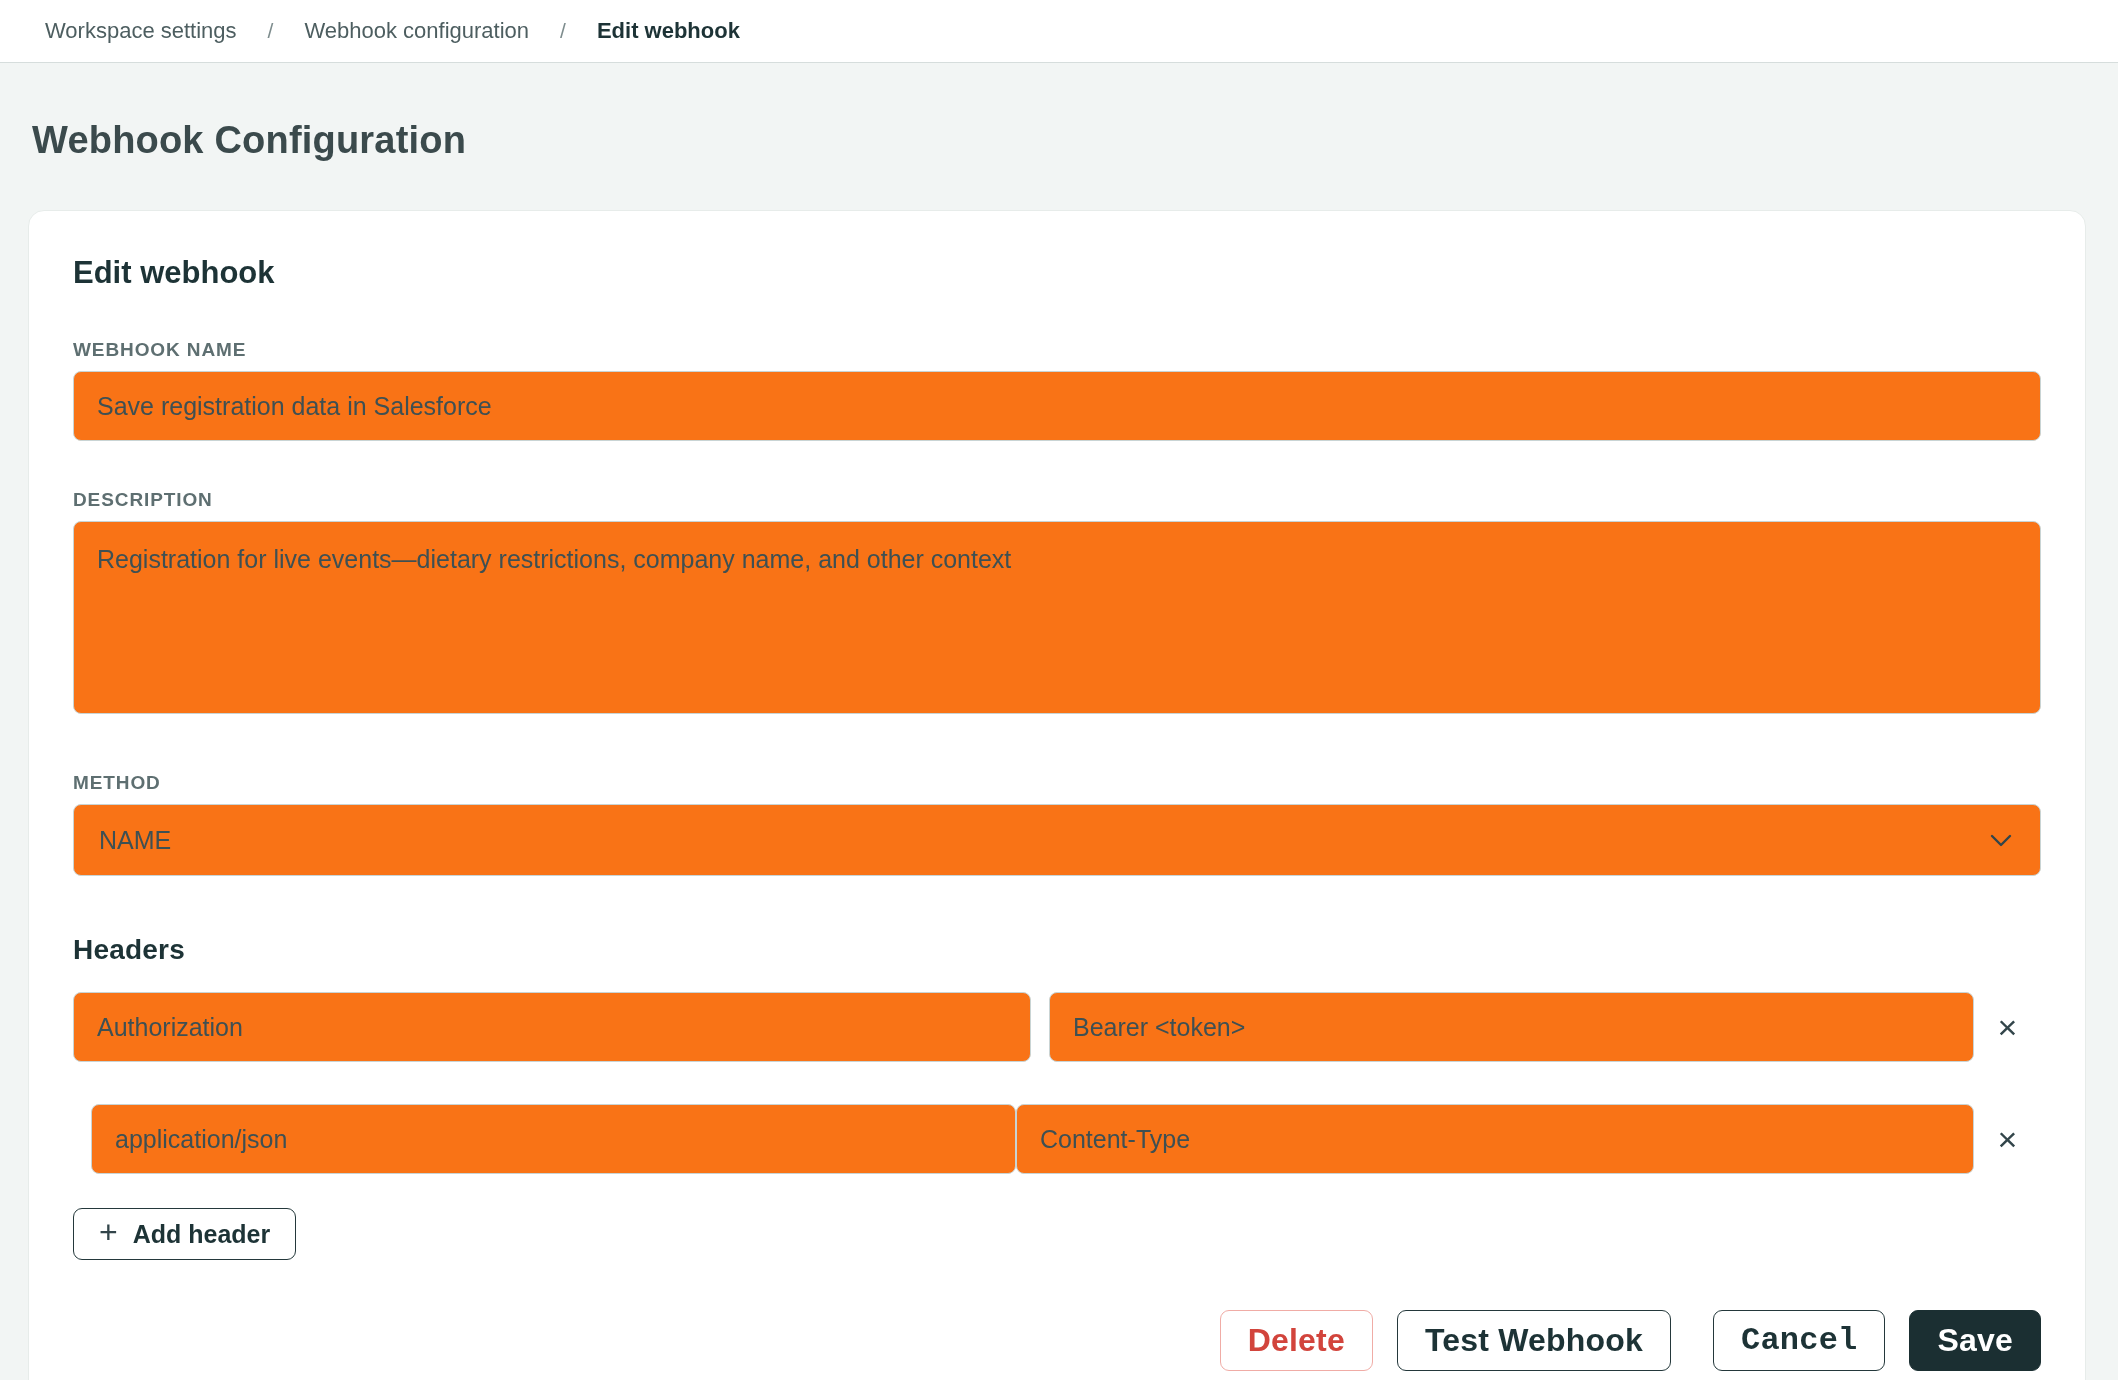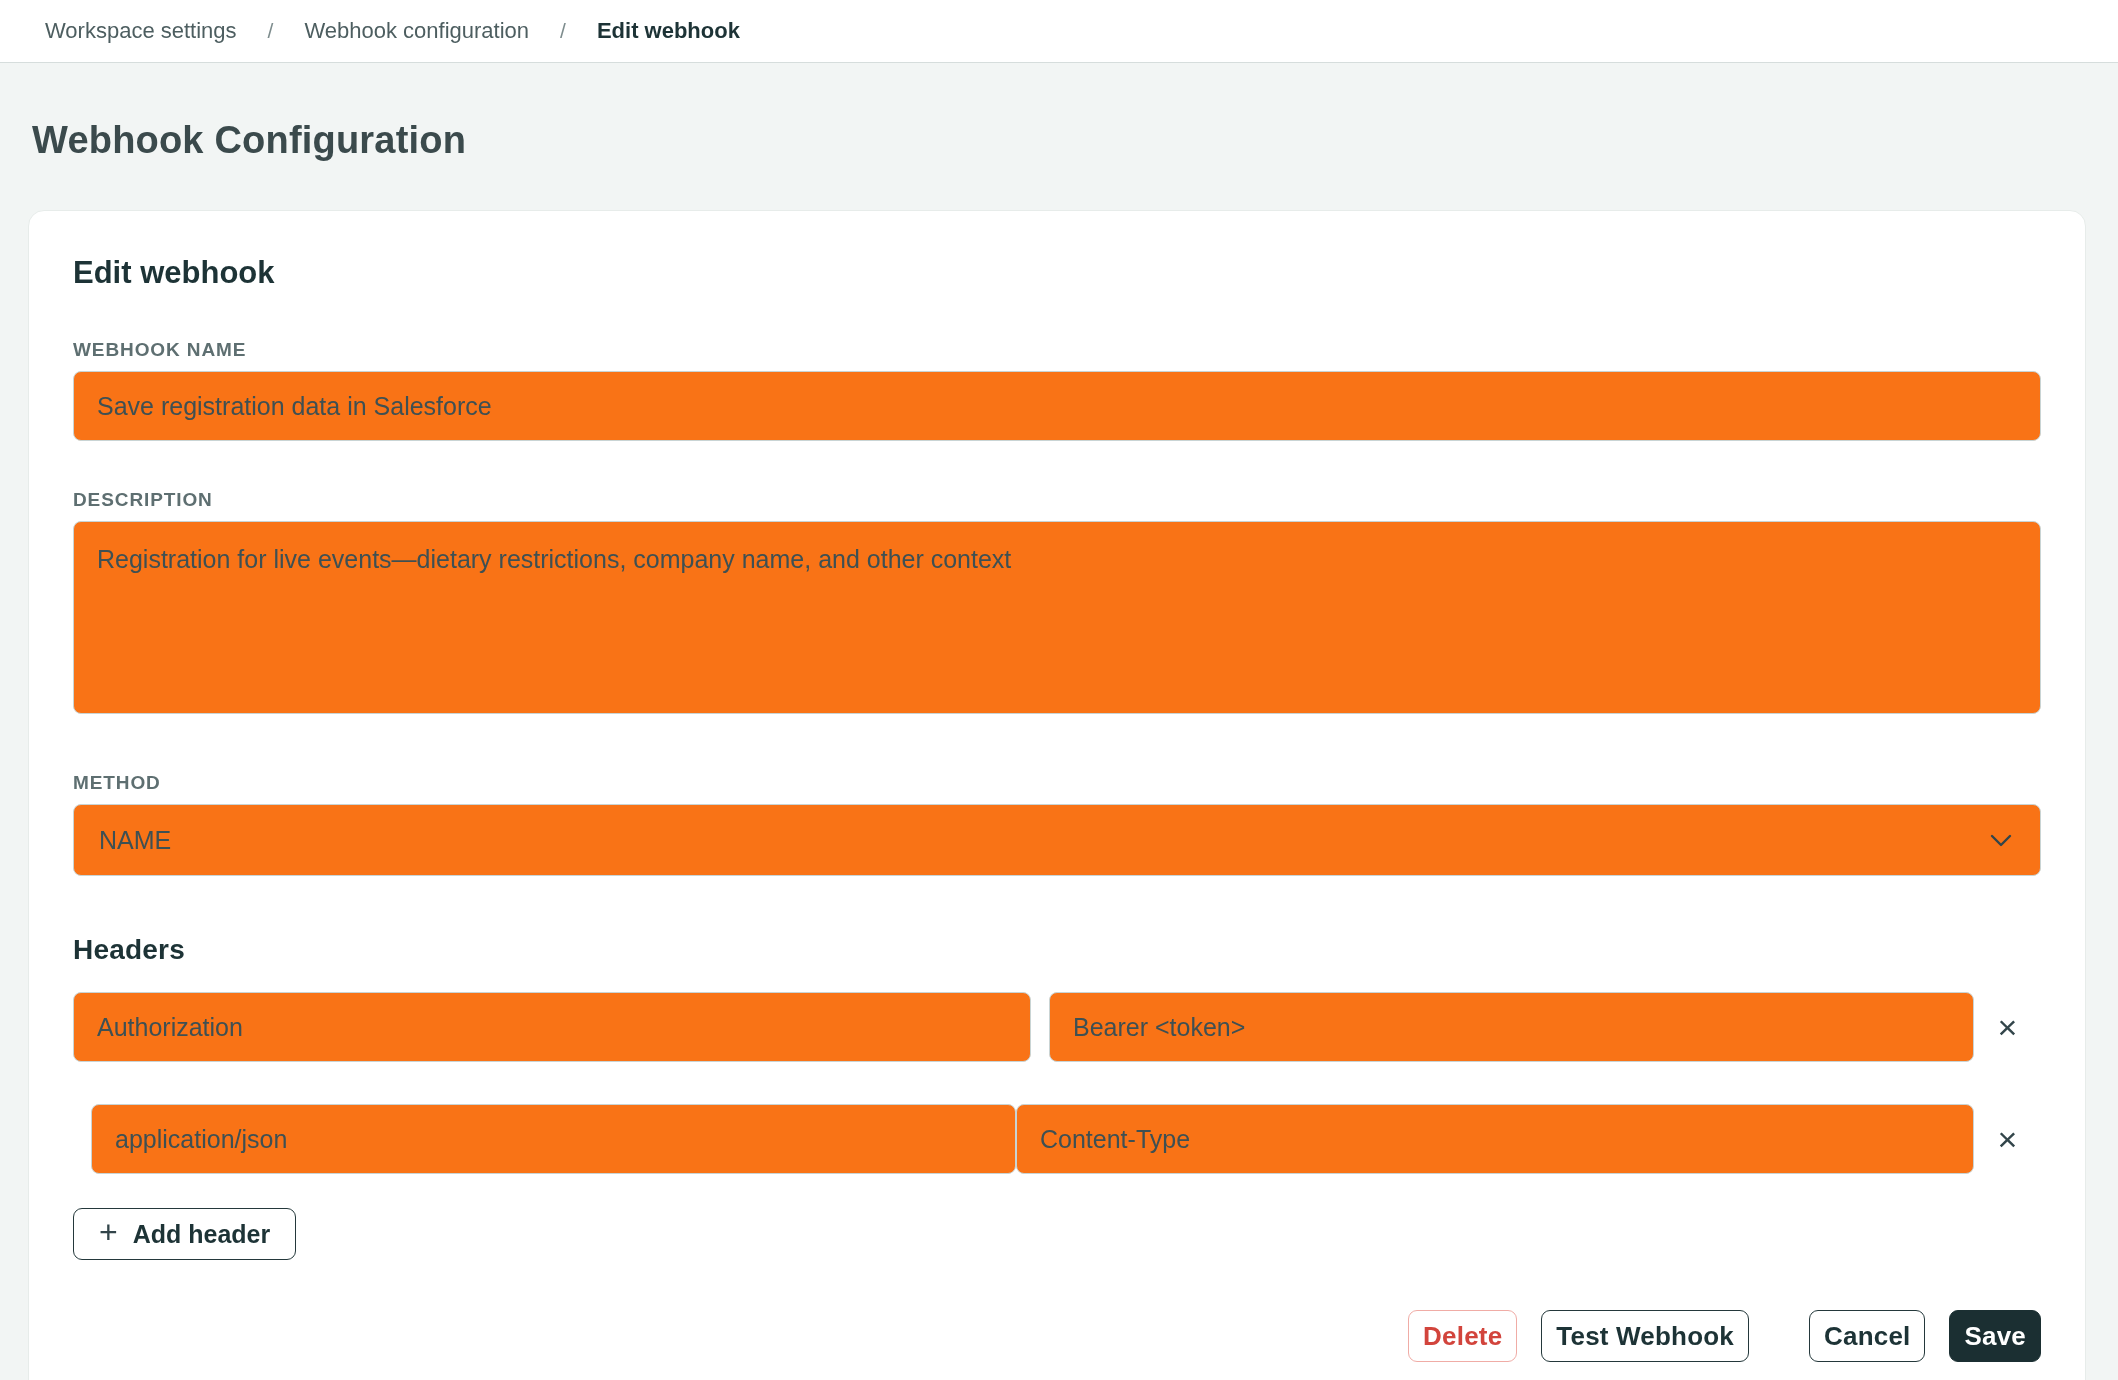--- a/index.html
+++ b/index.html
@@ -118,38 +118,38 @@
   }
   .plus-glyph { font-size: 32px; font-weight: 300; color: var(--icon-color, #32454a); margin-top: -3px; }
 
   
   .actions {
     margin-top: 50px;
     display: flex; justify-content: flex-end; align-items: center;
     gap: 24px;
   }
   .btn {
-    height: 52px;
-    padding: 0 14px;
+    height: 61px;
+    padding: 0 27px;
     border-radius: 9px;
     font-family: "Liberation Sans", sans-serif;
-    font-size: 26px; font-weight: 700;
+    font-size: 32px; font-weight: 700;
     background: #ffffff;
     cursor: pointer;
     letter-spacing: 0.2px;
   }
   .btn-delete {
     color: var(--danger, #d2443c);
     border: 1px solid var(--danger-border, #f0aca6);
   }
   .btn-outline {
     color: var(--text-dark, #1d3336);
     border: 1.5px solid var(--btn-dark-border, #24383b);
   }
-  .btn-cancel { margin-left: 36px; }
+  .btn-cancel { margin-left: 18px; font-family: Liberation Mono, monospace; }
   .btn-save {
     background: var(--btn-save-bg, #1b2f32);
     color: #ffffff;
     border: 1.5px solid var(--btn-save-bg, #1b2f32);
     text-align: right;
   }
 </style>
 </head>
 <body>
 

